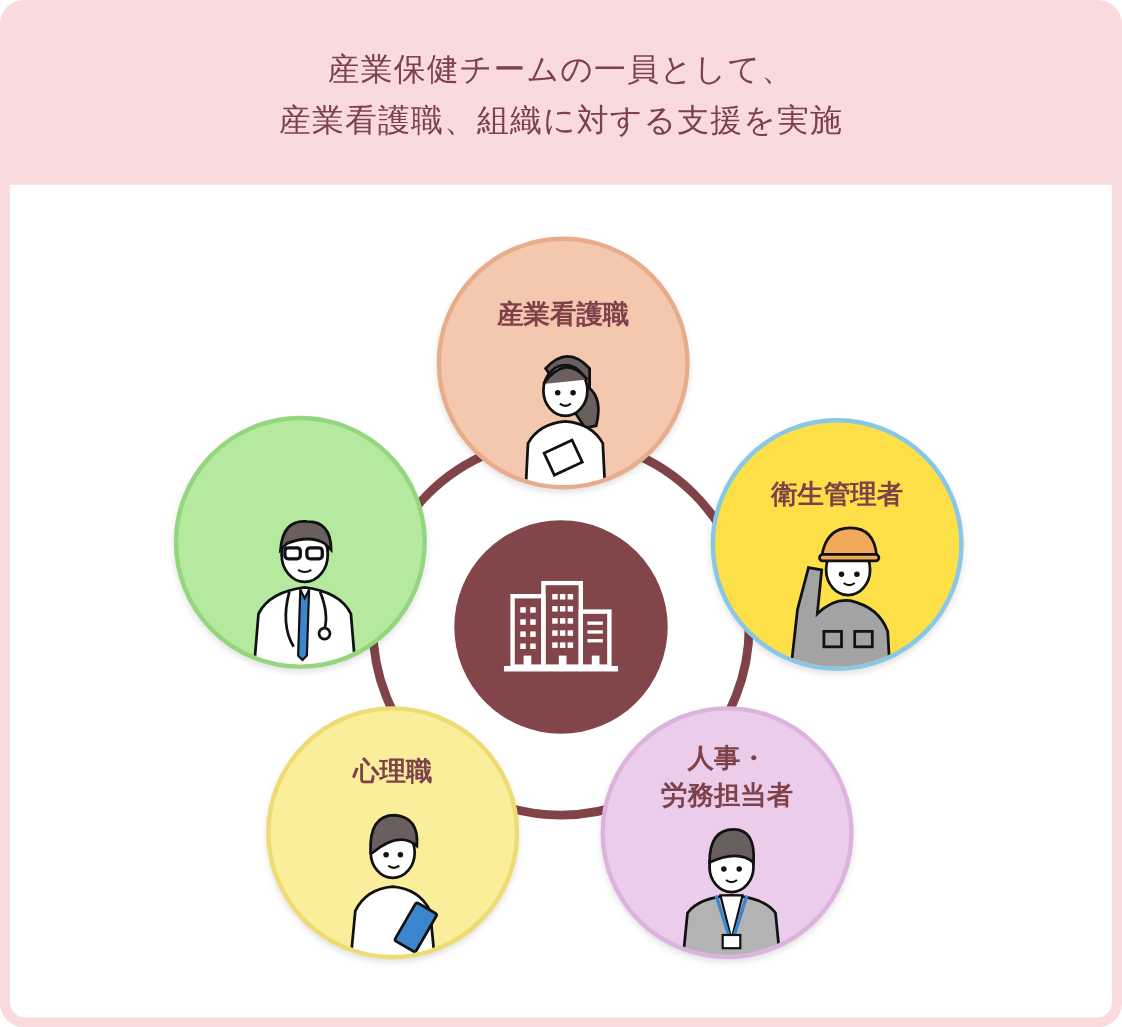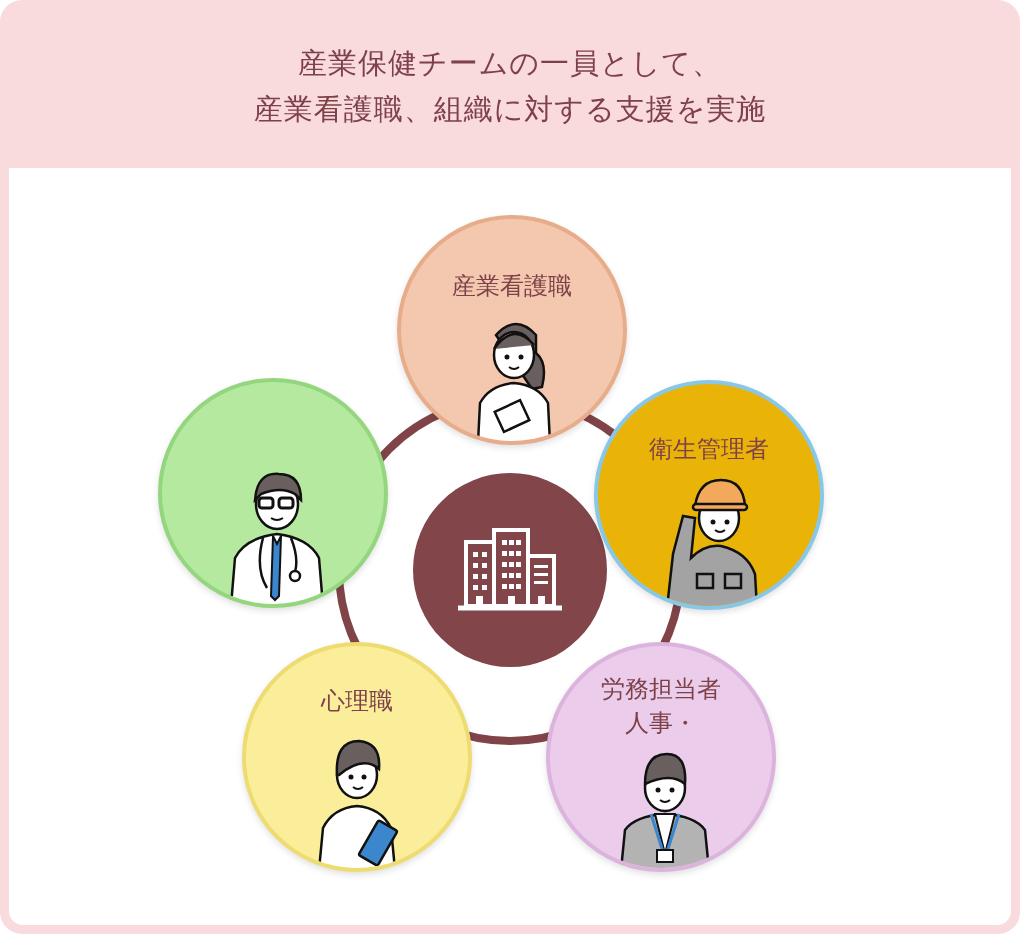--- a/index.html
+++ b/index.html
@@ -4,21 +4,21 @@
 <style>
   html,body{margin:0;padding:0;background:#fff;}
   body{width:1020px;height:934px;position:relative;overflow:hidden;font-family:"DejaVu Sans",sans-serif;}
   .frame{position:absolute;left:0;top:0;width:1020px;height:934px;background:#f9dadd;border-radius:22px;}
   .title{position:absolute;left:0;top:40px;width:1020px;text-align:center;color:#7e4149;font-weight:normal;font-size:29px;line-height:46px;letter-spacing:1px;}
   .panel{position:absolute;left:9px;top:168px;width:1002px;height:757px;background:#fff;border-radius:0 0 14px 14px;}
   .ring{position:absolute;left:335px;top:395px;width:350px;height:350px;border:8px solid #7f4348;border-radius:50%;box-sizing:border-box;}
   .hub{position:absolute;left:413px;top:473px;width:194px;height:194px;border-radius:50%;background:#81454a;}
   .hub svg{position:absolute;left:45px;top:55px;}
   .node{position:absolute;width:230px;height:230px;border-radius:50%;box-sizing:border-box;border:4px solid;overflow:hidden;box-shadow:0 3px 6px rgba(0,0,0,.12);}
-  .node .label{position:absolute;left:0;width:100%;text-align:center;color:#7e4149;font-weight:normal;font-size:24px;line-height:34px;}
+  .node .label{position:absolute;left:0;width:100%;text-align:center;color:#7e4149;font-weight:bold;font-size:24px;line-height:34px;}
   .node svg{position:absolute;left:55px;bottom:-2px;}
 </style>
 </head>
 <body>
 
 <div class="frame"></div>
 <div class="title">
   <div>産業保健チームの一員として、</div>
   <div>産業看護職、組織に対する支援を実施</div>
 </div>
@@ -87,21 +87,21 @@
     <rect x="42" y="32" width="14" height="10" rx="3" fill="#fff" stroke="#111" stroke-width="3"></rect>
     <rect x="62" y="32" width="14" height="10" rx="3" fill="#fff" stroke="#111" stroke-width="3"></rect>
     <path d="M54 52 q6 4 12 0" stroke="#111" stroke-width="2" fill="none"></path>
     <path d="M14 140 l4-48 q10-20 42-24 q32 4 42 24 l4 48 z" fill="#fff" stroke="#111" stroke-width="2.5"></path>
     <path d="M56 70 l4 8 l4-8 l-2 60 l-4 4 l-4-4 z" fill="#3b86cc" stroke="#111" stroke-width="2"></path>
     <path d="M46 72 q-8 30 4 50 M74 72 q8 20 4 34" stroke="#111" stroke-width="2.5" fill="none"></path>
     <circle cx="78" cy="110" r="5" fill="#fff" stroke="#111" stroke-width="2.5"></circle>
   </svg>
 </div>
 
-<div class="node" style="left:594px;top:380px;background:#eab308;border-color:#88c7e6;">
+<div class="node" style="left:646px;top:380px;background:#fde047;border-color:#88c7e6;">
   <div class="label" style="top:48px;">衛生管理者</div>
   <svg width="120" height="130" viewBox="0 0 120 130">
     <ellipse cx="66" cy="40" rx="20" ry="23" fill="#fff" stroke="#111" stroke-width="2.5"></ellipse>
     <path d="M42 28 q4-26 26-26 q22 0 24 26 z" fill="#f3a95a" stroke="#111" stroke-width="2.5"></path>
     <rect x="40" y="26" width="54" height="6" rx="3" fill="#f3a95a" stroke="#111" stroke-width="2.5"></rect>
     <circle cx="60" cy="44" r="2.5" fill="#111"></circle>
       <circle cx="74" cy="44" r="2.5" fill="#111"></circle>
     <path d="M62 52 q5 4 10 0" stroke="#111" stroke-width="2" fill="none"></path>
     <path d="M14 130 l6-54 l10-38 l12 2 l-4 40 q14-14 30-12 q26 6 34 28 l2 34 z" fill="#a3a3a3" stroke="#111" stroke-width="2.5"></path>
     <rect x="44" y="96" width="16" height="14" fill="none" stroke="#111" stroke-width="2.5"></rect>
@@ -117,22 +117,22 @@
     <circle cx="50" cy="42" r="2.5" fill="#111"></circle>
       <circle cx="63" cy="42" r="2.5" fill="#111"></circle>
     <path d="M52 52 q5 4 10 0" stroke="#111" stroke-width="2" fill="none"></path>
     <path d="M18 135 l4-42 q10-20 34-22 q24 2 34 22 l4 42 z" fill="#fff" stroke="#111" stroke-width="2.5"></path>
     <rect x="66" y="88" width="22" height="40" rx="2" transform="rotate(30 77 108)" fill="#3b86cc" stroke="#111" stroke-width="2.5"></rect>
   </svg>
 </div>
 
 <div class="node" style="left:546px;top:642px;background:#ebcdeb;border-color:#dcb3dd;">
   <div class="label" style="top:26px;">
+    <div>人事・</div>
     <div>労務担当者</div>
-    <div>人事・</div>
   </div>
   <svg width="120" height="120" viewBox="0 0 120 120">
     <ellipse cx="60" cy="38" rx="20" ry="23" fill="#fff" stroke="#111" stroke-width="2.5"></ellipse>
     <path d="M40 34 q0-30 22-30 q20 0 18 30 q-14-12-40 0 z" fill="#6a5f5f" stroke="#111" stroke-width="2.5"></path>
     <circle cx="53" cy="40" r="2.5" fill="#111"></circle>
       <circle cx="67" cy="40" r="2.5" fill="#111"></circle>
     <path d="M55 50 q5 4 10 0" stroke="#111" stroke-width="2" fill="none"></path>
     <path d="M16 120 l4-40 q10-14 40-16 q30 2 40 16 l4 40 z" fill="#b3b3b3" stroke="#111" stroke-width="2.5"></path>
     <path d="M50 64 l10 40 l10-40 z" fill="#fff" stroke="#111" stroke-width="2"></path>
     <path d="M46 64 l12 38 M74 64 l-12 38" stroke="#3b86cc" stroke-width="3"></path>

